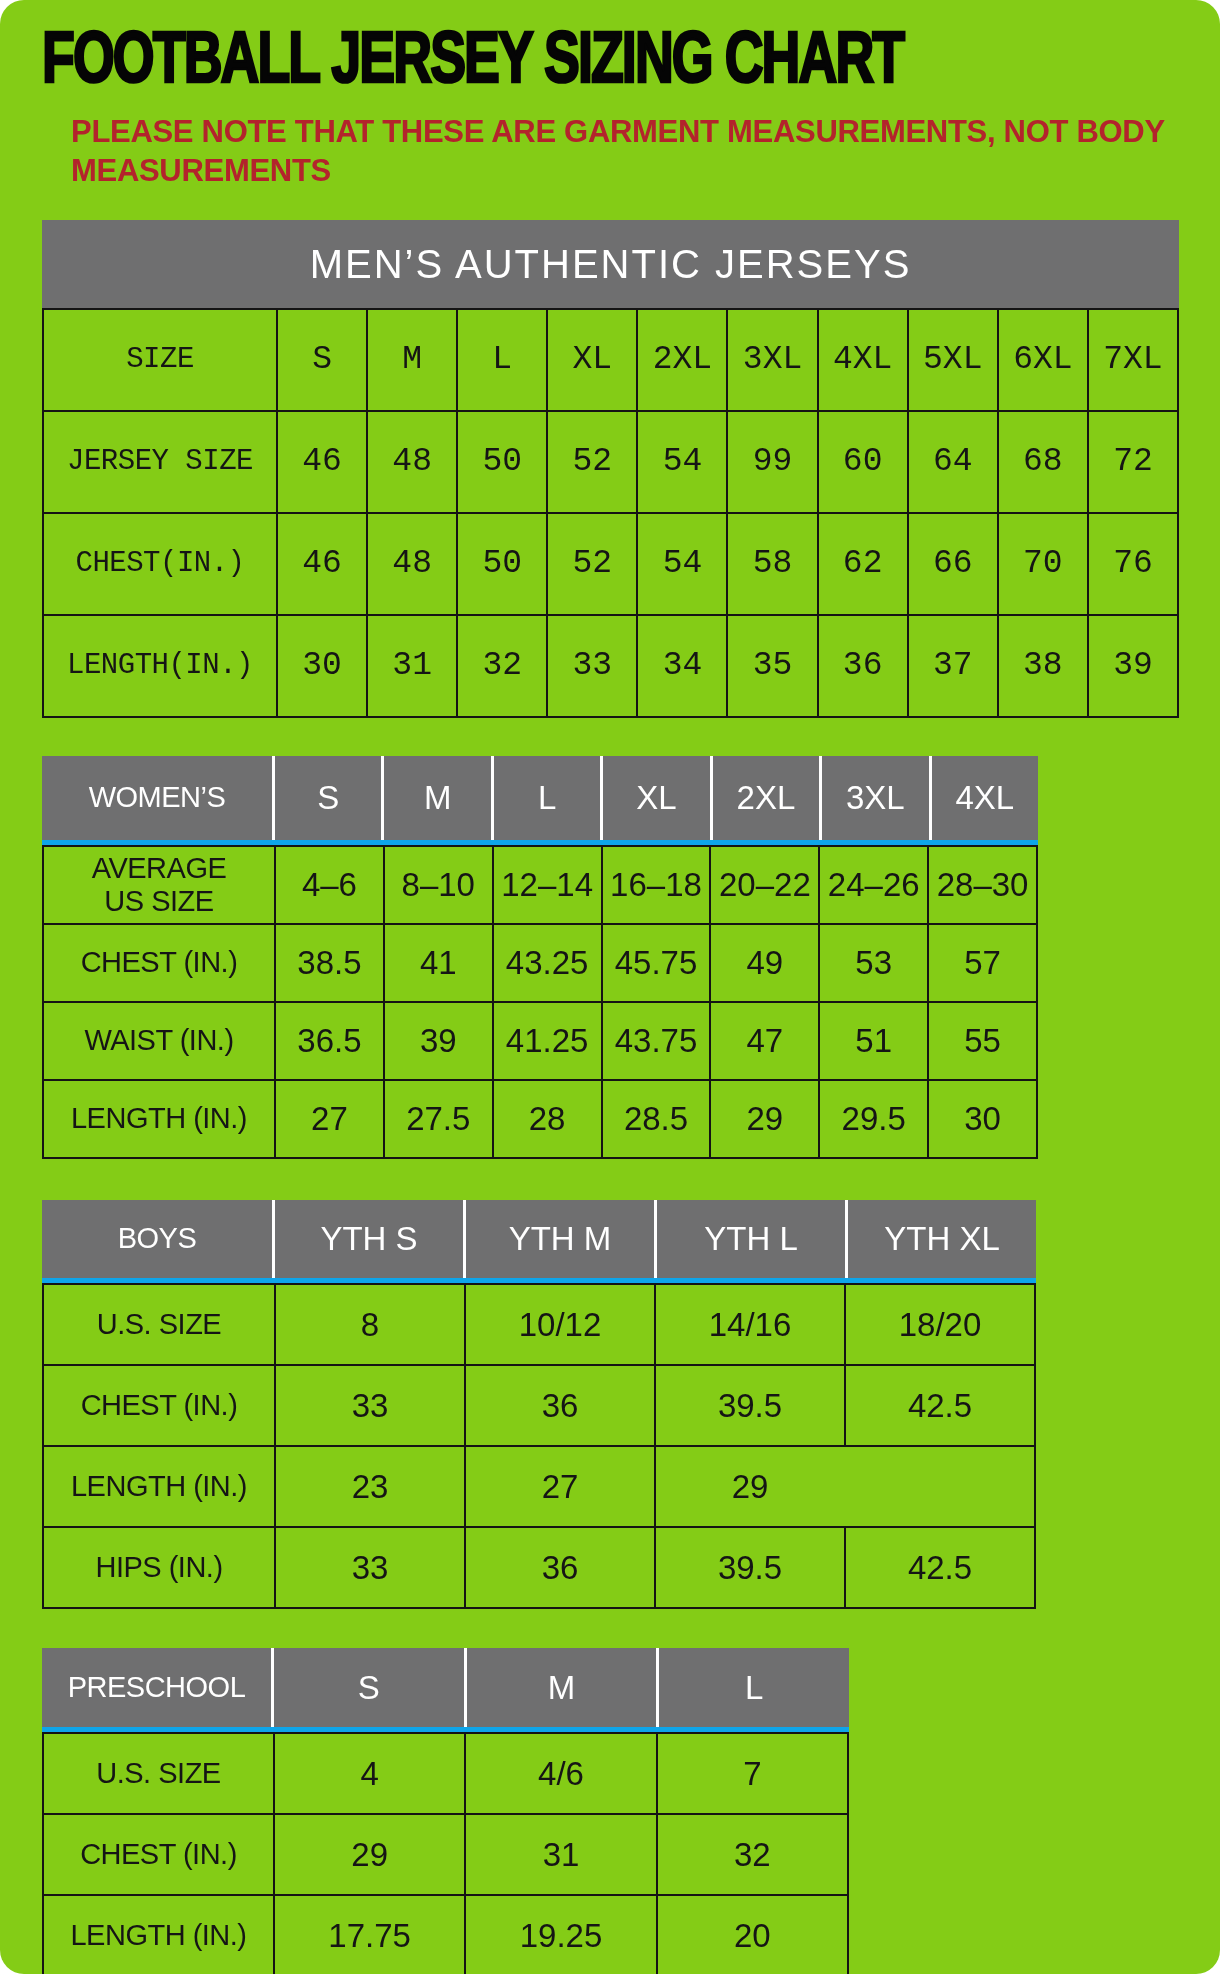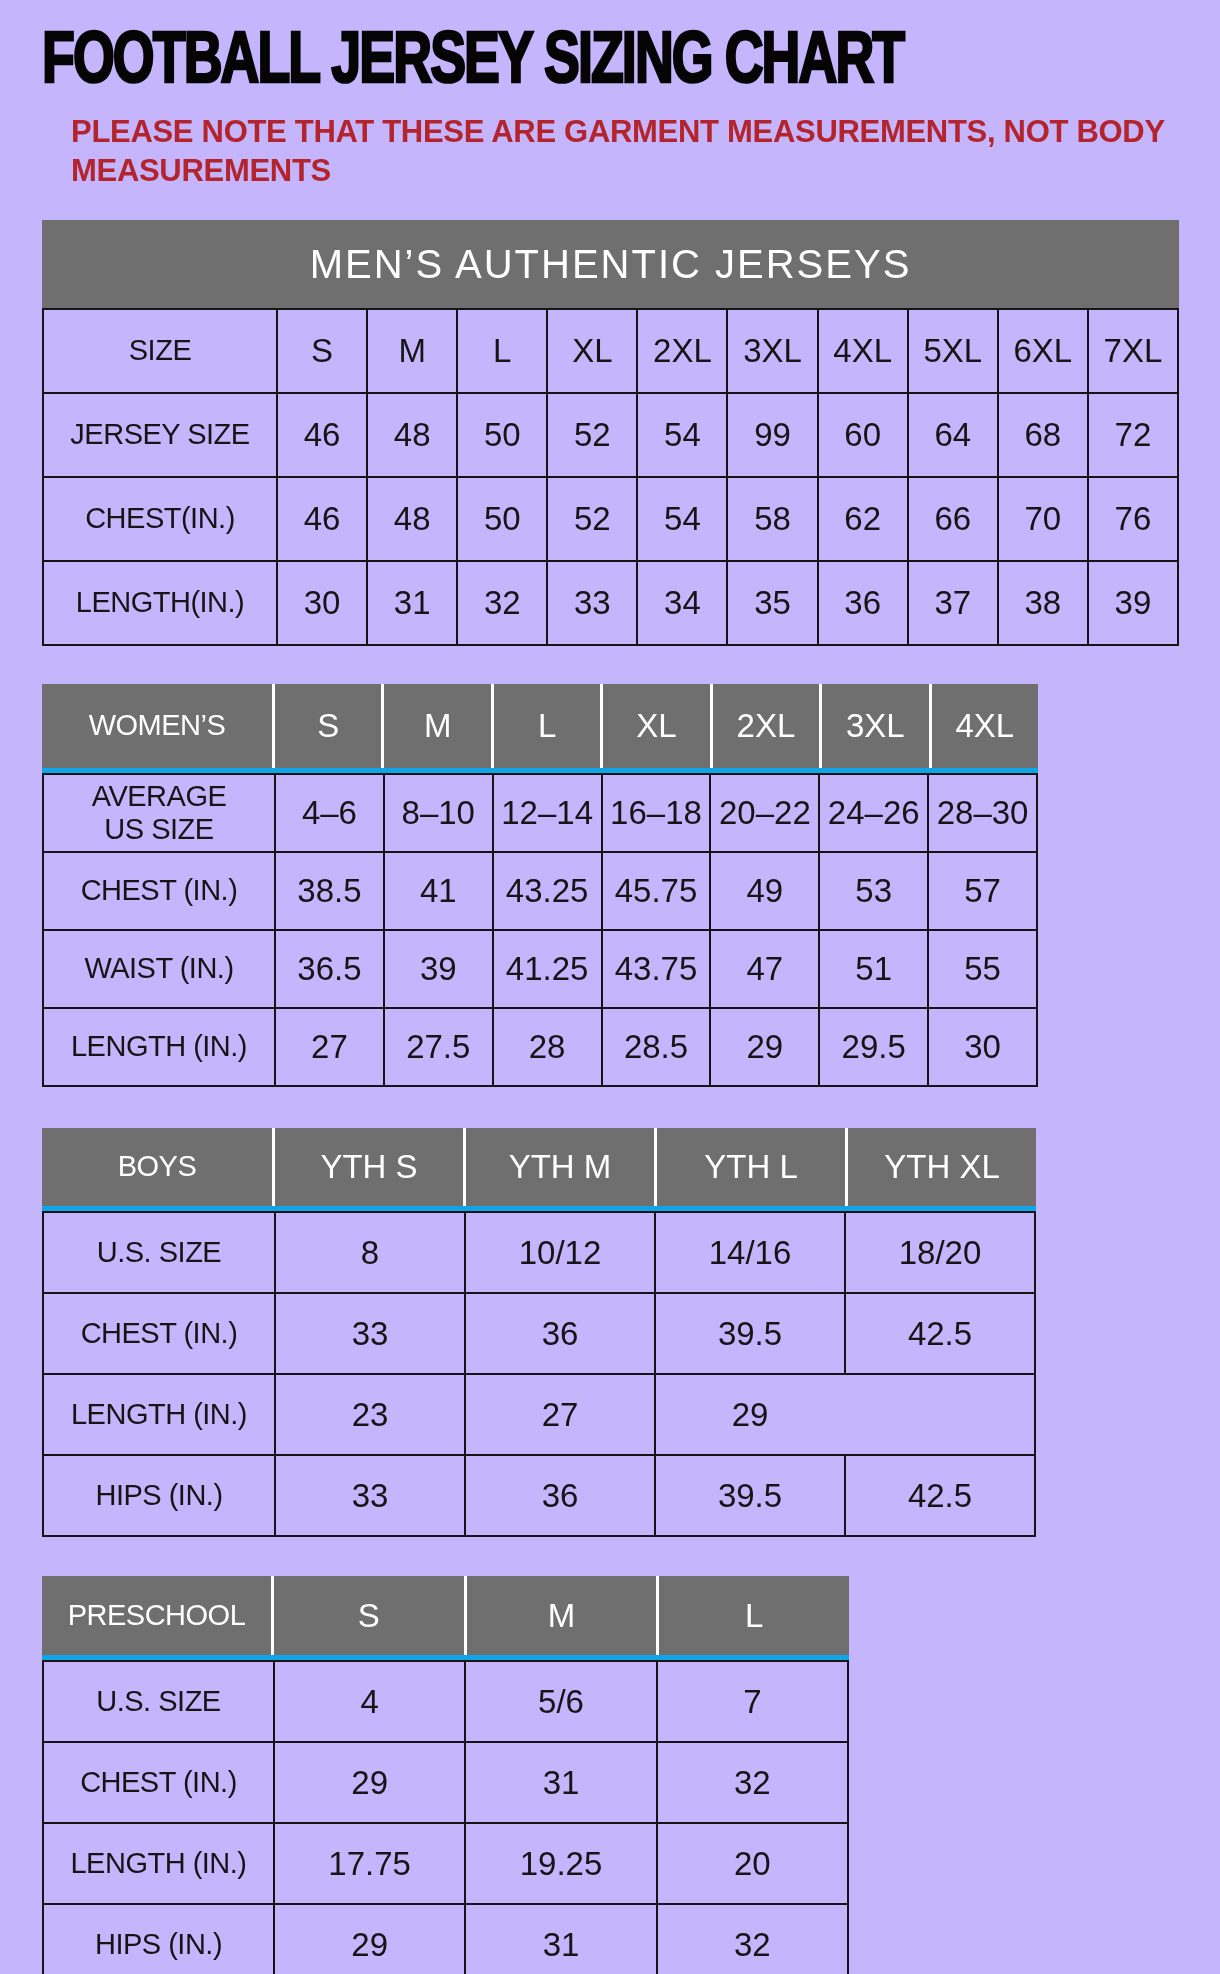--- a/index.html
+++ b/index.html
@@ -1,19 +1,19 @@
 <!DOCTYPE html>
 <html><head>
 <meta charset="utf-8">
 <style>
   html,body{margin:0;padding:0;background:#ffffff;}
   .page{
-    position:relative; width:1220px; height:1974px; background:#c4b5fd;
+    position:relative; width:1220px; height:1974px; background:#84cc16;
     font-family:"Liberation Sans", sans-serif; color:#111; overflow:hidden;
-    box-sizing:border-box; padding:14px 0 0 42px;
+    box-sizing:border-box; padding:14px 0 0 42px;border-radius:24px;
   }
   
   .title-wrap{height:84px; margin-bottom:14px;}
   .page-title{
     display:inline-block; margin:0; font-size:56px; font-weight:700;
     letter-spacing:-2px; color:#050505; -webkit-text-stroke:2.1px #050505;
     transform:scale(0.96,1.3); transform-origin:0 0; white-space:nowrap;
   }
   
   .note{
@@ -36,21 +36,21 @@
   .thead{background:var(--gray); }
   .thead .c{color:#ffffff;}
   .thead .c + .c{border-left:3px solid #ffffff;}
   .thead-rule{border-bottom:5px solid #0ea5e9;}
   
   .tbl-mens{--cols:232px repeat(10,1fr); width:1137px;}
   .tbl-mens .banner{
     height:88px; background:var(--gray); color:#fff; display:flex;
     align-items:center; justify-content:center; font-size:40px; letter-spacing:2px;
   }
-  .tbl-mens .trow{height:82px;}
+  .tbl-mens .trow{height:100px;font-family:Liberation Mono, monospace;}
   
   .tbl-womens{--cols:230px repeat(7,1fr); width:996px; margin-bottom:41px;}
   .tbl-womens .thead{height:84px;}
   .tbl-womens .trow{height:76px;}
   .tbl-womens .thead.trow{height:84px;}
   
   .tbl-boys{--cols:230px repeat(4,1fr); width:994px; margin-bottom:39px;}
   .tbl-boys .thead.trow{height:78px;}
   .tbl-boys .trow{height:79px;}
   
@@ -226,21 +226,21 @@
       <div class="trow thead thead-rule">
         <div class="c lbl">PRESCHOOL</div>
         <div class="c">S</div>
         <div class="c">M</div>
         <div class="c">L</div>
       </div>
       <div class="grid-body">
         <div class="trow">
           <div class="c lbl">U.S. SIZE</div>
           <div class="c">4</div>
-          <div class="c">5/6</div>
+          <div class="c">4/6</div>
           <div class="c">7</div>
         </div>
         <div class="trow">
           <div class="c lbl">CHEST (IN.)</div>
           <div class="c">29</div>
           <div class="c">31</div>
           <div class="c">32</div>
         </div>
         <div class="trow">
           <div class="c lbl">LENGTH (IN.)</div>

